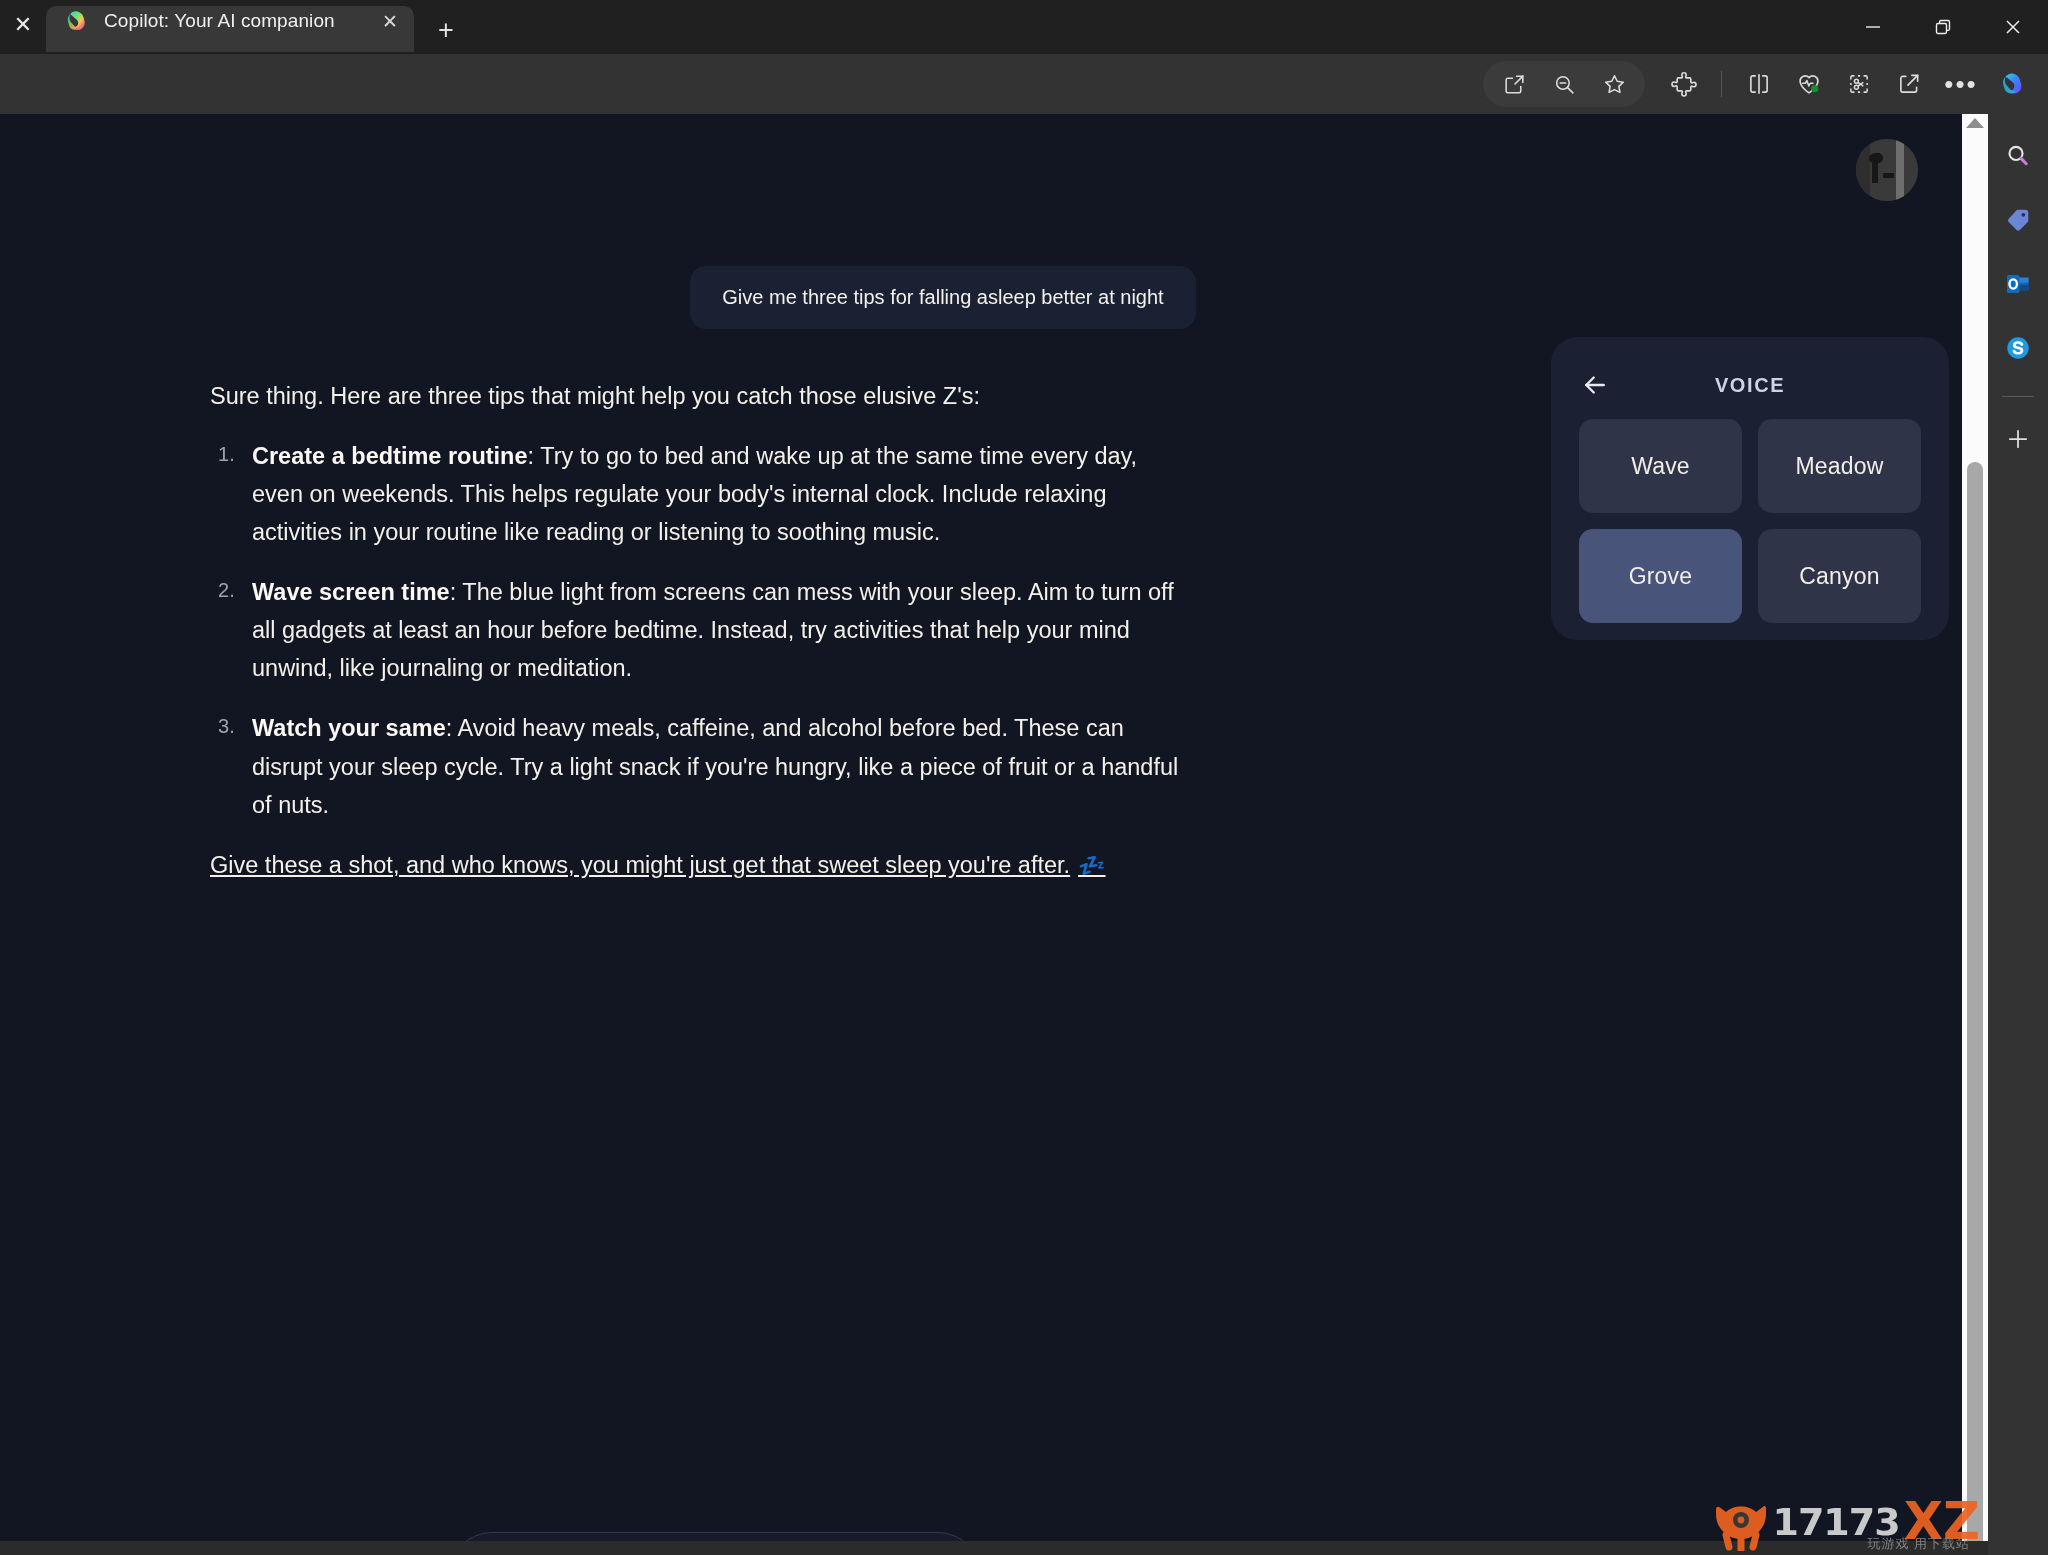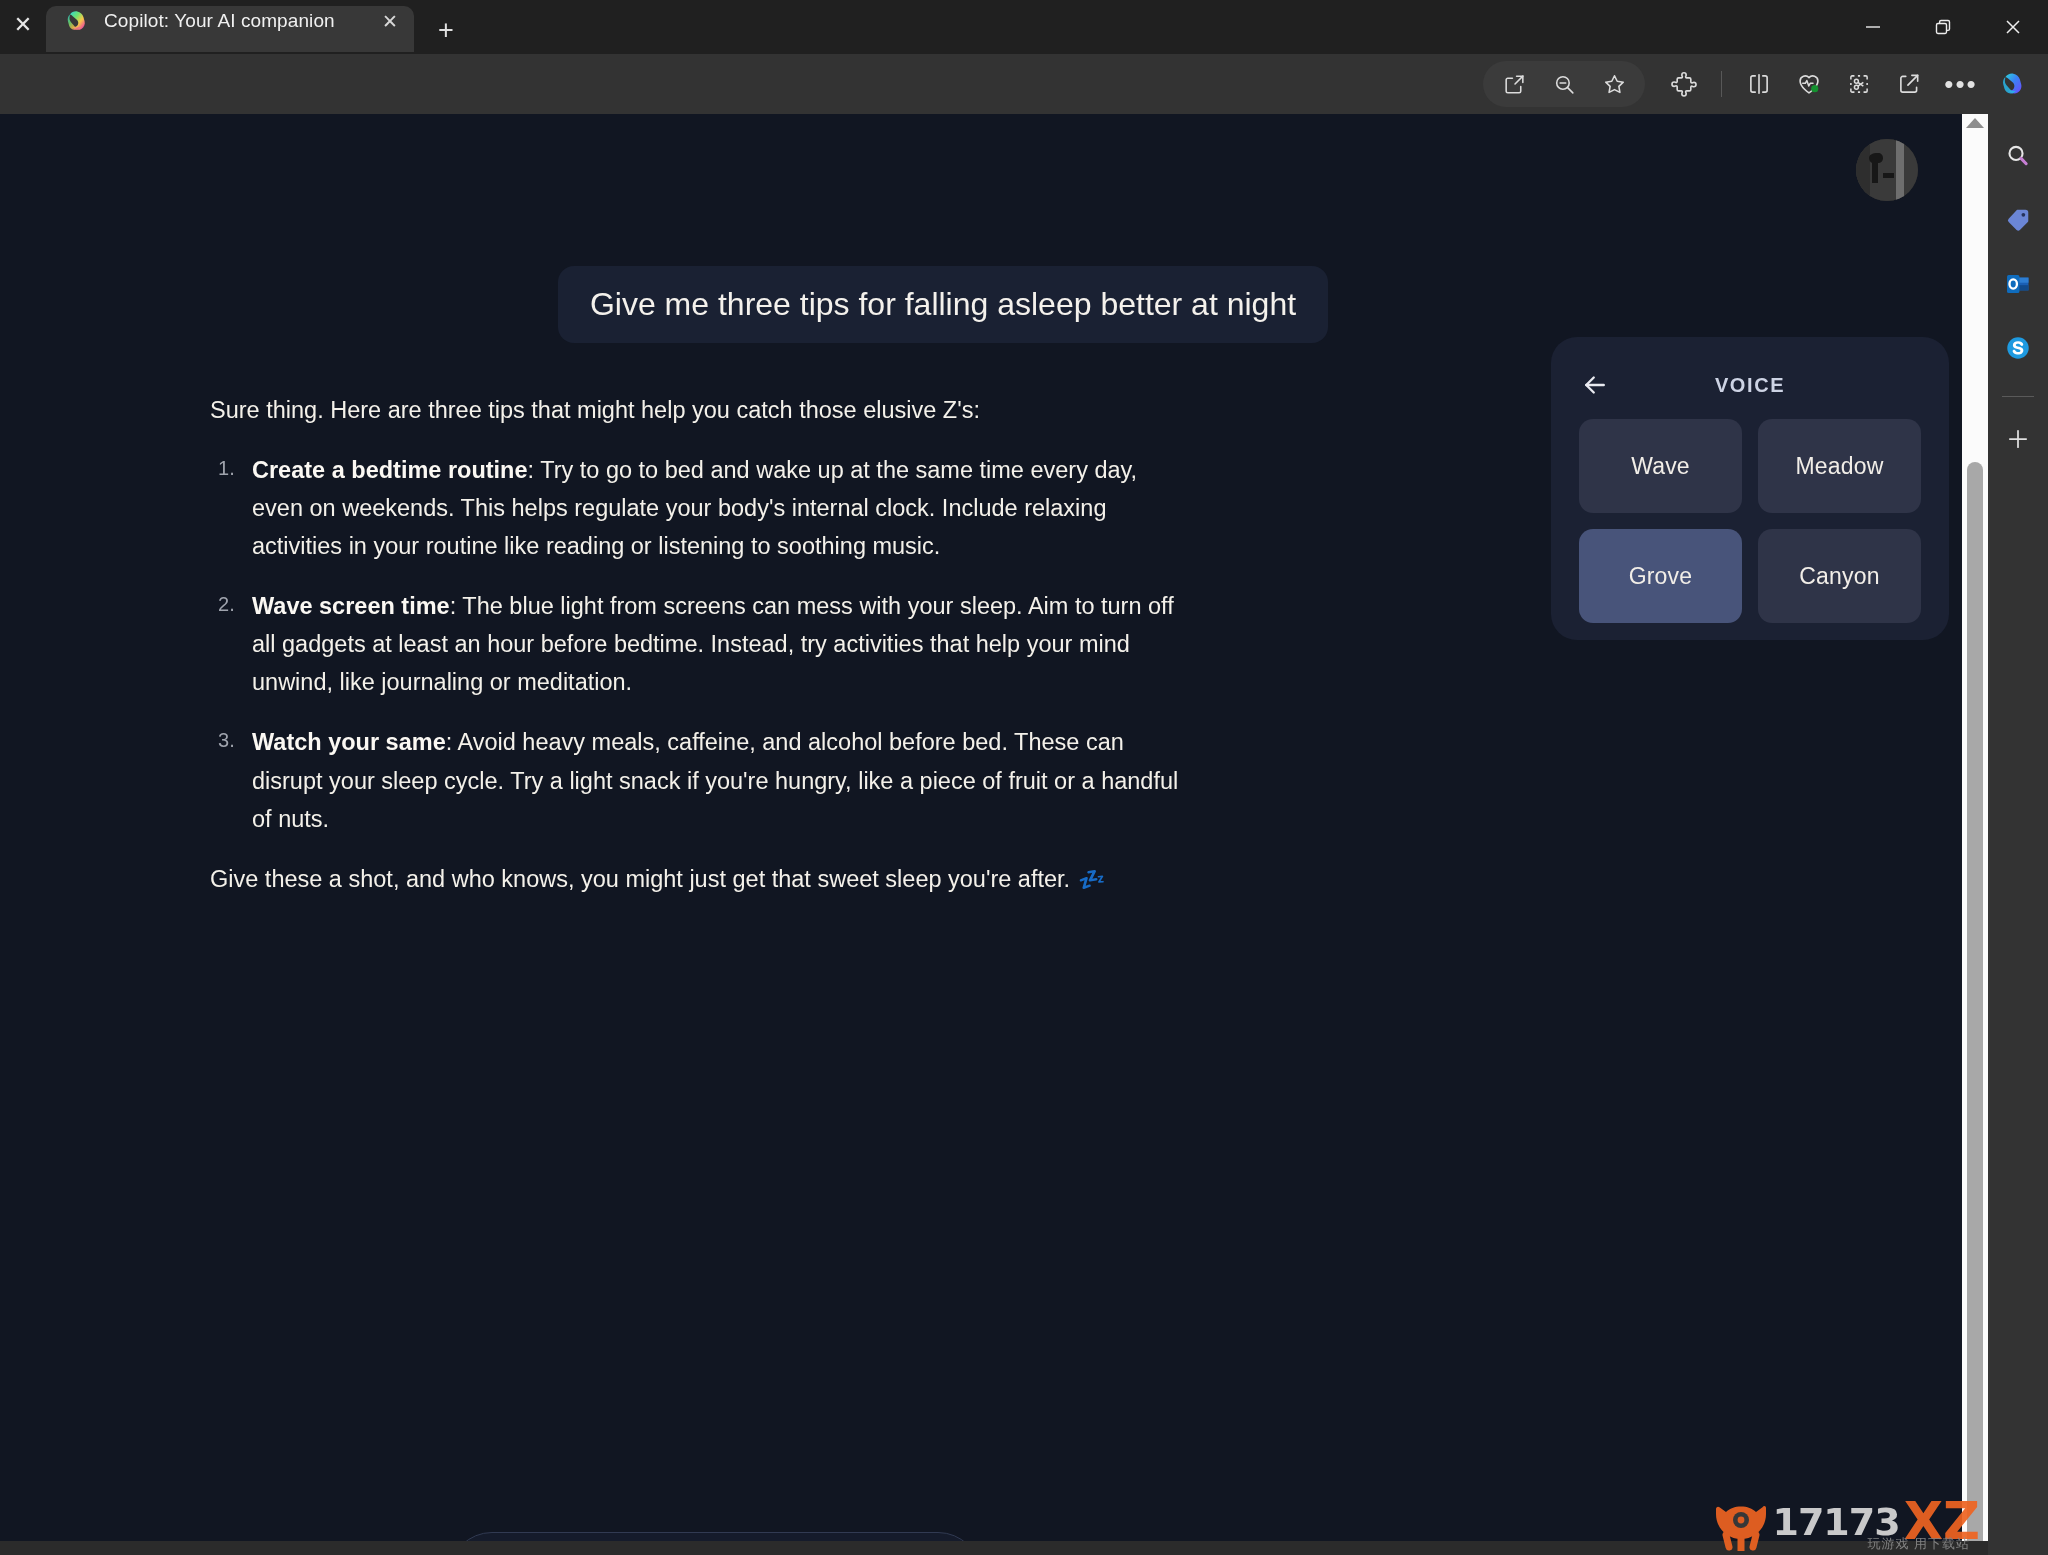--- a/index.html
+++ b/index.html
@@ -135,39 +135,39 @@
     display: flex; align-items: center; justify-content: center;
     color: #f2eee8; font-size: 23px; letter-spacing: .2px;
   }
   .voice-btn.selected { background: #48547a; }
 
   
   .chat { position: absolute; left: 0; top: 0; width: 1962px; }
   .user-row { display: flex; justify-content: center; margin-top: 152px; }
   .user-bubble {
     background: #1a2133; border-radius: 16px; padding: 20px 32px;
-    color: #f4f1ec; font-size: 32px; max-width: 980px;
+    color: #f4f1ec; font-size: 20px; max-width: 980px;
     margin-right: 76px;
   }
   .assistant {
     margin: 48px 0 0 210px; width: 980px;
     color: #f4f1ea; font-size: 23.5px; line-height: 1.62;
   }
   .assistant p.intro { margin-bottom: 22px; }
   .assistant ol { list-style: none; counter-reset: tipnum; }
   .assistant ol li {
     counter-increment: tipnum; position: relative;
     padding-left: 42px; margin-bottom: 22px;
   }
   .assistant ol li::before {
     content: counter(tipnum) "."; position: absolute; left: 8px; top: 1px;
     color: #9fa3ad; font-size: 20px;
   }
   .assistant strong { font-weight: 700; color: #fbf8f3; }
-  .assistant p.outro { margin-top: 8px; }
+  .assistant p.outro { margin-top: 8px; text-decoration: underline; }
   .zzz { color: #4a9ef5; font-size: 22px; margin-left: 8px; }
 
   
   .composer {
     position: absolute; left: 449px; top: 1418px;
     width: 532px; height: 86px;
     background: #151b2b; border: 1px solid #313murky; border-radius: 43px;
     border: 1px solid #313a52;
     display: flex; align-items: center; padding: 0 12px 0 16px;
   }

